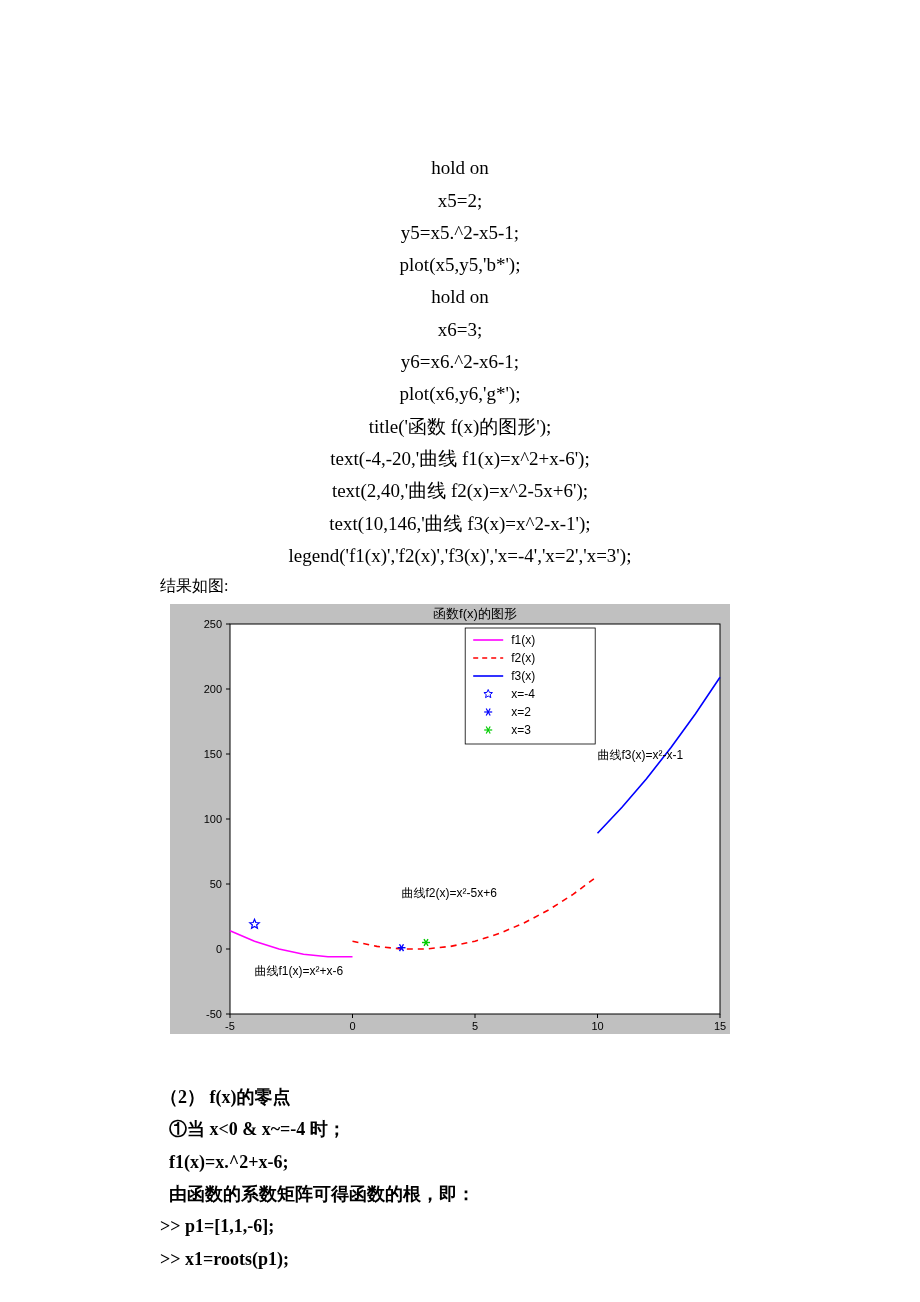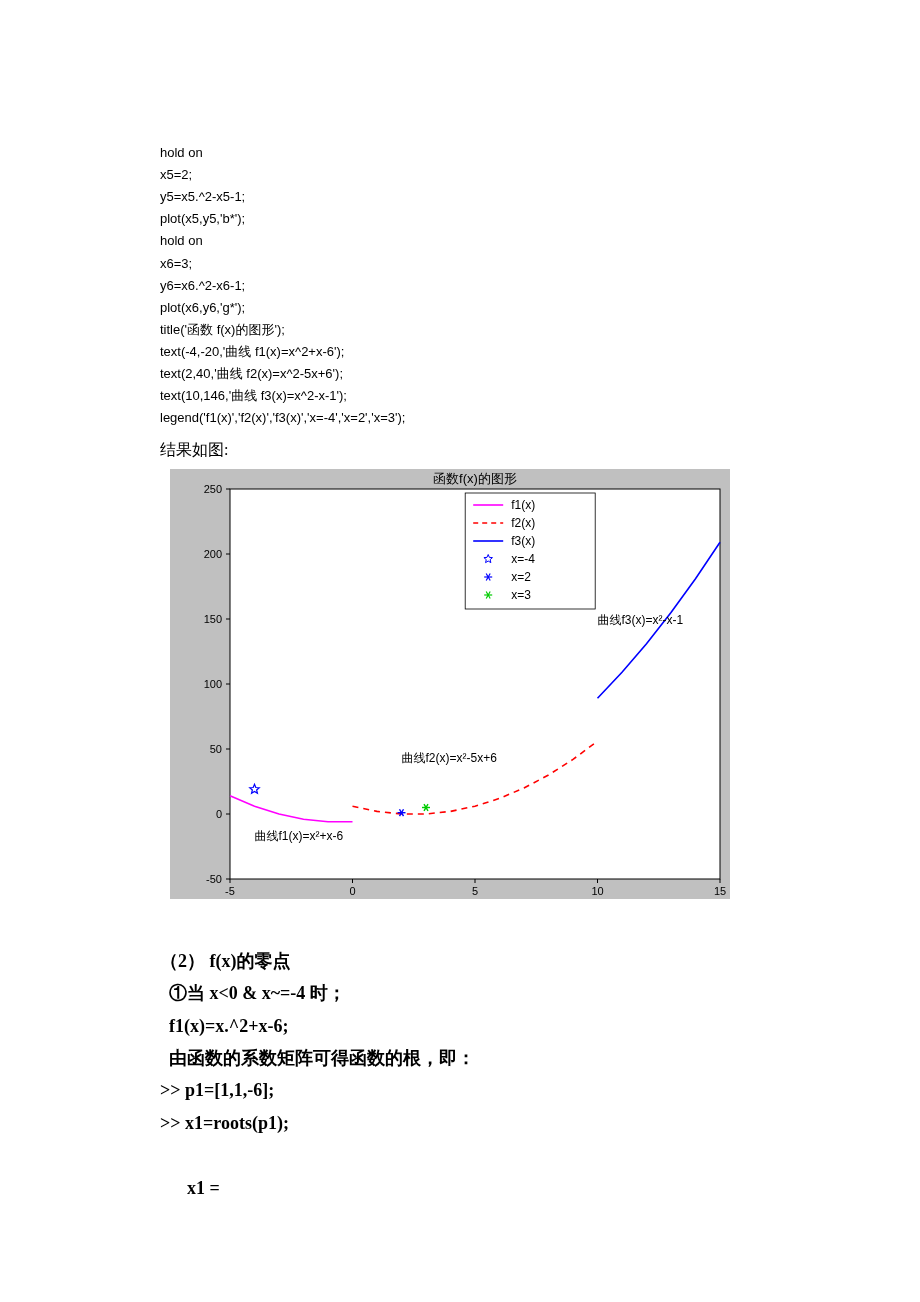--- a/index.html
+++ b/index.html
@@ -6,29 +6,29 @@
     margin: 0;
     padding: 120px 160px 60px 160px;
     font-family: "SimSun", "宋体", serif;
     font-size: 16px;
     color: #000;
     background: #fff;
     width: 920px;
     box-sizing: border-box;
   }
   .code-block {
-    font-family: Liberation Sans, sans-serif;
+    font-family: Liberation Serif, serif;
     white-space: pre;
     line-height: 1.7;
-    font-size: 13px;
+    font-size: 19px;
+    text-align: center;
   }
   .result-label {
     font-family: "SimSun", "宋体", serif;
     line-height: 1.7;
-    margin-top: 7px;
   }
   .chart-wrap {
     margin: 5px 0 10px 10px;
   }
   .post-text {
     font-family: "SimSun", "宋体", serif;
     white-space: pre;
     line-height: 1.8;
     font-size: 18px;
     margin-top: 8px;

